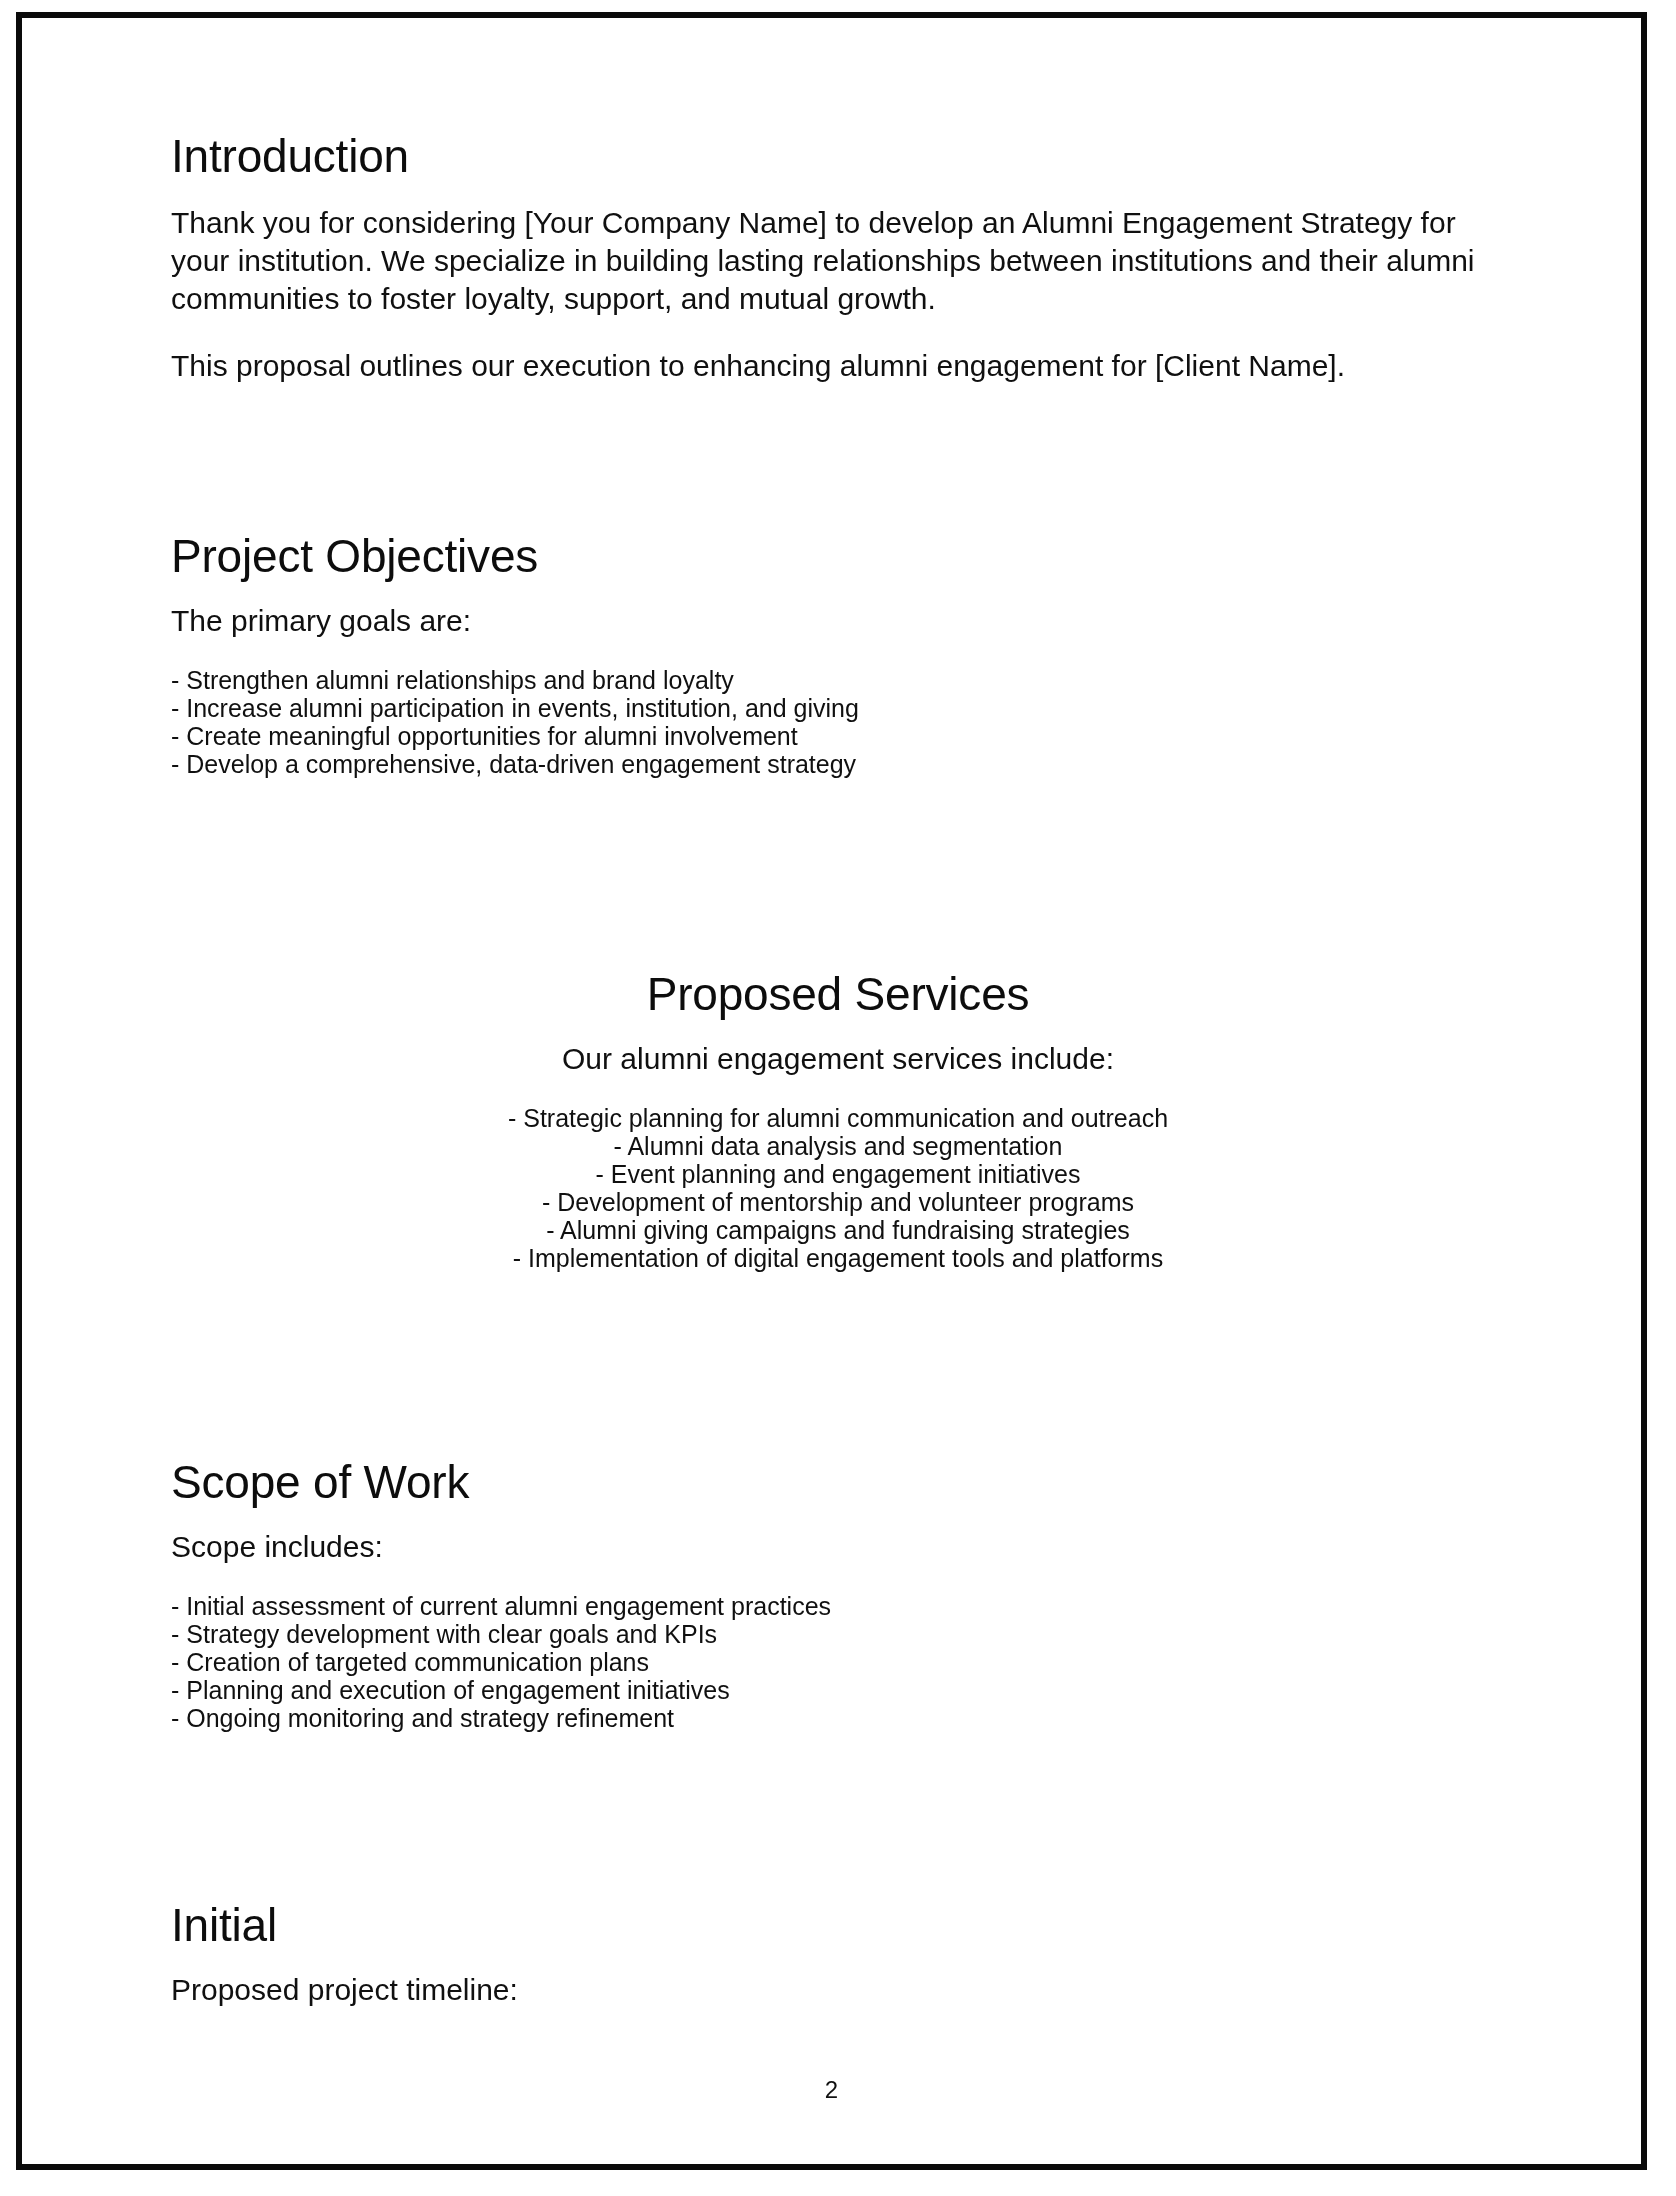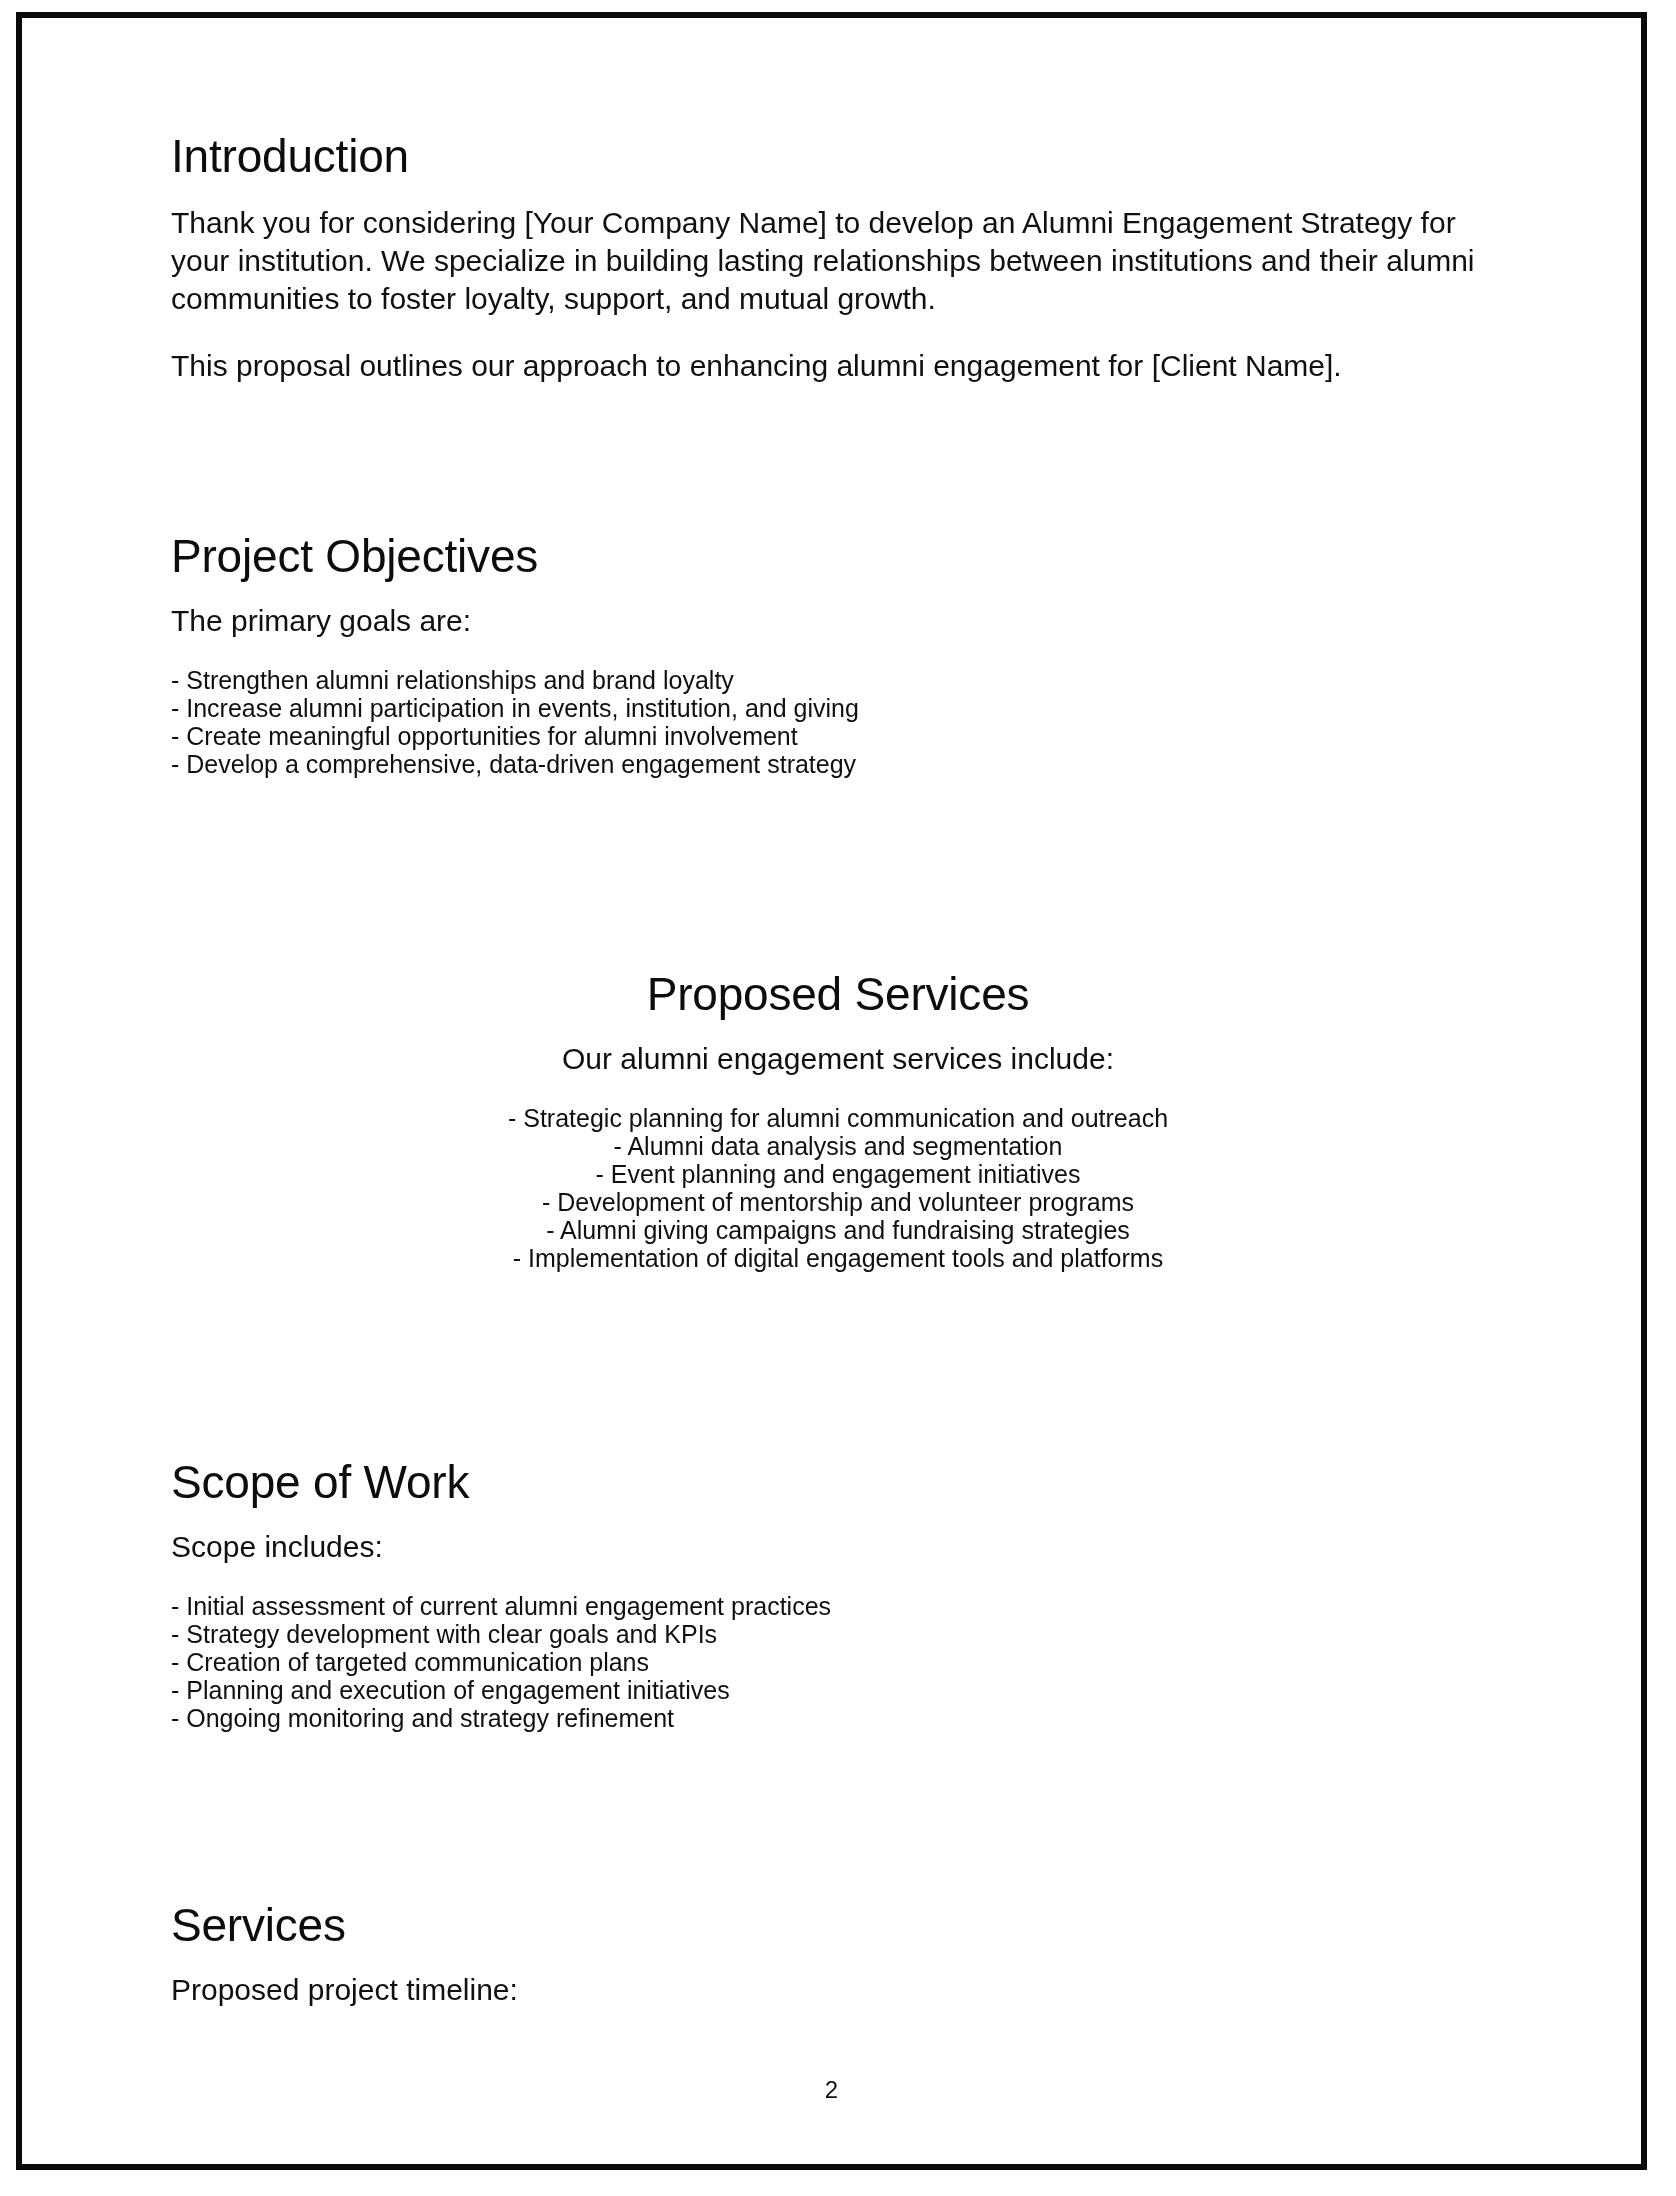--- a/index.html
+++ b/index.html
@@ -102,21 +102,21 @@
 
 <div class="page-frame">
   <div class="page-sheet">
     <div class="content">
 
       <div class="block" style="top:114px;">
         <h1 class="section-heading">Introduction</h1>
         <div class="gap-title-body"></div>
         <p class="body-text">Thank you for considering [Your Company Name] to develop an Alumni Engagement Strategy for your institution. We specialize in building lasting relationships between institutions and their alumni communities to foster loyalty, support, and mutual growth.</p>
         <div class="gap-para"></div>
-        <p class="body-text">This proposal outlines our approach to enhancing alumni engagement for [Client Name].</p>
+        <p class="body-text">This proposal outlines our execution to enhancing alumni engagement for [Client Name].</p>
       </div>
 
       <div class="block" style="top:514px;">
         <h1 class="section-heading">Project Objectives</h1>
         <div class="gap-h1-body"></div>
         <p class="body-text">The primary goals are:</p>
         <div class="gap-body-list"></div>
         <ul class="dash-list">
           <li>- Strengthen alumni relationships and brand loyalty</li>
           <li>- Increase alumni participation in events, institution, and giving</li>
@@ -148,21 +148,21 @@
         <ul class="dash-list">
           <li>- Initial assessment of current alumni engagement practices</li>
           <li>- Strategy development with clear goals and KPIs</li>
           <li>- Creation of targeted communication plans</li>
           <li>- Planning and execution of engagement initiatives</li>
           <li>- Ongoing monitoring and strategy refinement</li>
         </ul>
       </div>
 
       <div class="block" style="top:1883px;">
-        <h1 class="section-heading">Services</h1>
+        <h1 class="section-heading">Initial</h1>
         <div class="gap-h1-body"></div>
         <p class="body-text">Proposed project timeline:</p>
       </div>
 
     </div>
 
     <div class="page-number">2</div>
   </div>
 </div>
 

